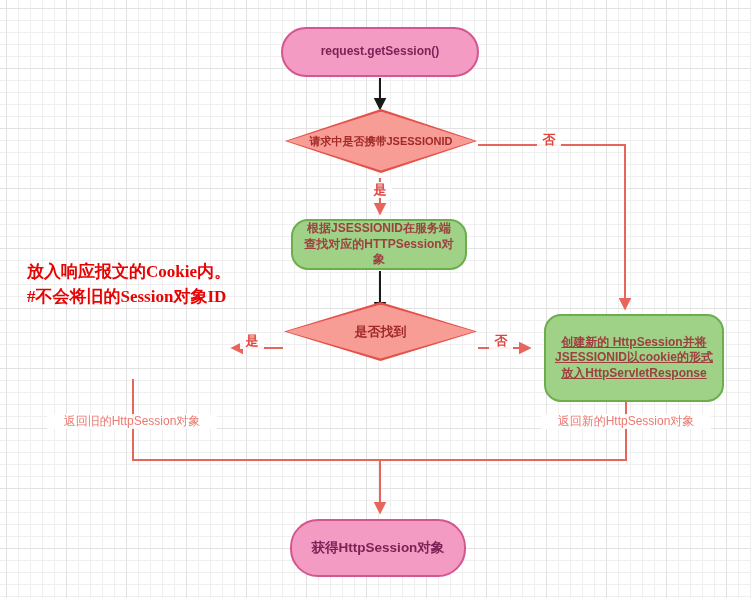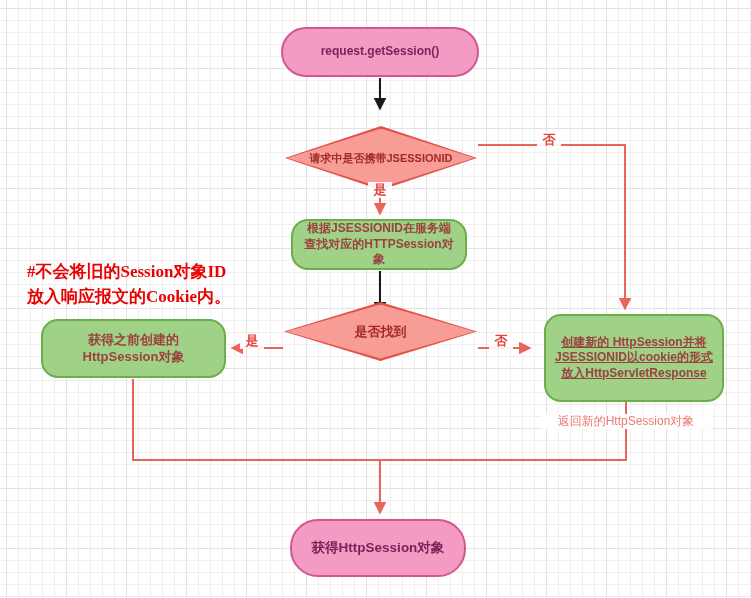--- a/index.html
+++ b/index.html
@@ -67,21 +67,21 @@
   .diamond .d-fill {
     position: absolute; inset: 2.5px;
     background: #f89d96;
     clip-path: polygon(50% 0, 100% 50%, 50% 100%, 0 50%);
   }
   .diamond .d-label {
     position: absolute; inset: 0;
     display: flex; align-items: center; justify-content: center;
     font-weight: bold; color: #a12a28; text-align: center;
   }
-  .diamond.first  { left: 285px; top: 126px; width: 192px; height: 64px; }
+  .diamond.first  { left: 285px; top: 109px; width: 192px; height: 64px; }
   .diamond.first .d-label { font-size: 11px; }
   .diamond.second { left: 284px; top: 302px; width: 193px; height: 59px; }
   .diamond.second .d-label { font-size: 13px; }
 
   .edge-label {
     position: absolute;
     width: 24px;
     text-align: center;
     font-size: 13px;
     font-weight: bold;
@@ -160,31 +160,31 @@
   </div>
 
   <div class="node process lookup">根据JSESSIONID在服务端查找对应的HTTPSession对象</div>
 
   <div class="diamond second">
     <div class="d-border"></div>
     <div class="d-fill"></div>
     <div class="d-label">是否找到</div>
   </div>
 
-  <div class="node process left">获得之前创建的HttpSession对象</div>
 
   <div class="node process right">创建新的 HttpSession并将JSESSIONID以cookie的形式放入HttpServletResponse</div>
 
   <div class="node terminal end">获得HttpSession对象</div>
 
   <div class="edge-label yes1">是</div>
   <div class="edge-label no1">否</div>
   <div class="edge-label yes2">是</div>
   <div class="edge-label no2">否</div>
 
+  <div class="return-label old">返回旧的HttpSession对象</div>
   <div class="return-label new">返回新的HttpSession对象</div>
 
   <div class="annotation">
+    <div>放入响应报文的Cookie内。</div>
     <div>#不会将旧的Session对象ID</div>
-    <div>放入响应报文的Cookie内。</div>
   </div>
 
 </div>
 
 </body></html>

